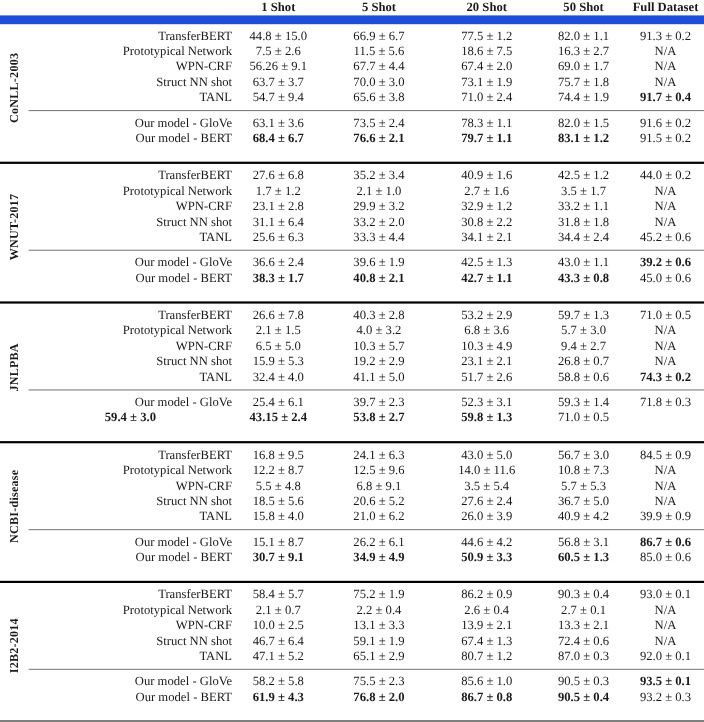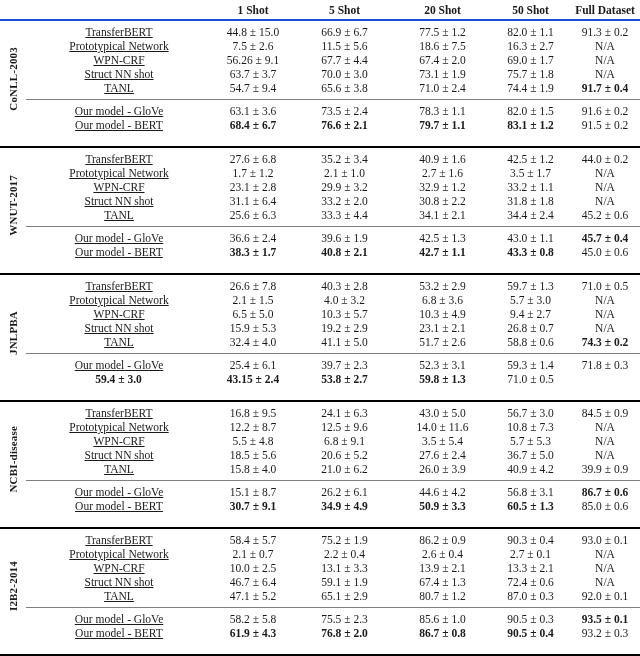--- a/index.html
+++ b/index.html
@@ -1,29 +1,29 @@
 <!DOCTYPE html>
 <html><head>
 <meta charset="utf-8">
 <style>
   html,body{margin:0;padding:0;background:#ffffff;}
   body{width:640px;height:656px;overflow:hidden;
        font-family:"Liberation Serif","DejaVu Serif",serif;color:#1a1a1a;}
   .paper-table{width:640px;height:656px;display:flex;flex-direction:column;box-sizing:border-box;}
   .header-row{display:grid;grid-template-columns:211px 84px 99px 97px 79px 70px;
-       align-items:center;height:19px;border-bottom:2px solid #1d4ed8;}
+       align-items:center;height:19px;border-bottom:8px solid #1d4ed8;}
   .header-row .cell{text-align:center;font-weight:bold;font-size:11.5px;white-space:nowrap;}
   .section{display:flex;border-bottom:2px solid #000;padding:4px 0 14px 0;box-sizing:border-box;}
   .dataset-label{width:26px;min-width:26px;display:flex;align-items:center;justify-content:center;}
   .rot{writing-mode:vertical-rl;transform:rotate(180deg);font-weight:bold;font-size:11px;
        letter-spacing:0.2px;white-space:nowrap;}
   .section-rows{flex:1;display:flex;flex-direction:column;}
   .row{display:grid;grid-template-columns:185px 84px 99px 97px 79px 70px;height:14px;align-items:center;}
   .cell{font-size:11.5px;line-height:14px;white-space:nowrap;}
-  .cell.method{text-align:center;padding-left:1px;text-decoration:underline;}
+  .cell.method{text-align:right;padding-left:1px;}
   .cell.val{text-align:center;}
   .b{font-weight:bold;}
   .midrule{border-top:1px solid #808080;margin:4px 0;height:0;}
 </style>
 </head>
 <body>
 
 <div class="paper-table">
   <div class="header-row">
     <div class="cell"></div>
@@ -143,21 +143,21 @@
             <div class="cell val">34.4 ± 2.4</div>
             <div class="cell val">45.2 ± 0.6</div>
           </div>
           <div class="midrule"></div>
           <div class="row">
             <div class="cell method">Our model - GloVe</div>
             <div class="cell val">36.6 ± 2.4</div>
             <div class="cell val">39.6 ± 1.9</div>
             <div class="cell val">42.5 ± 1.3</div>
             <div class="cell val">43.0 ± 1.1</div>
-            <div class="cell val b">45.7 ± 0.4</div>
+            <div class="cell val b">39.2 ± 0.6</div>
           </div>
           <div class="row">
             <div class="cell method">Our model - BERT</div>
             <div class="cell val b">38.3 ± 1.7</div>
             <div class="cell val b">40.8 ± 2.1</div>
             <div class="cell val b">42.7 ± 1.1</div>
             <div class="cell val b">43.3 ± 0.8</div>
             <div class="cell val">45.0 ± 0.6</div>
           </div>
         </div>

